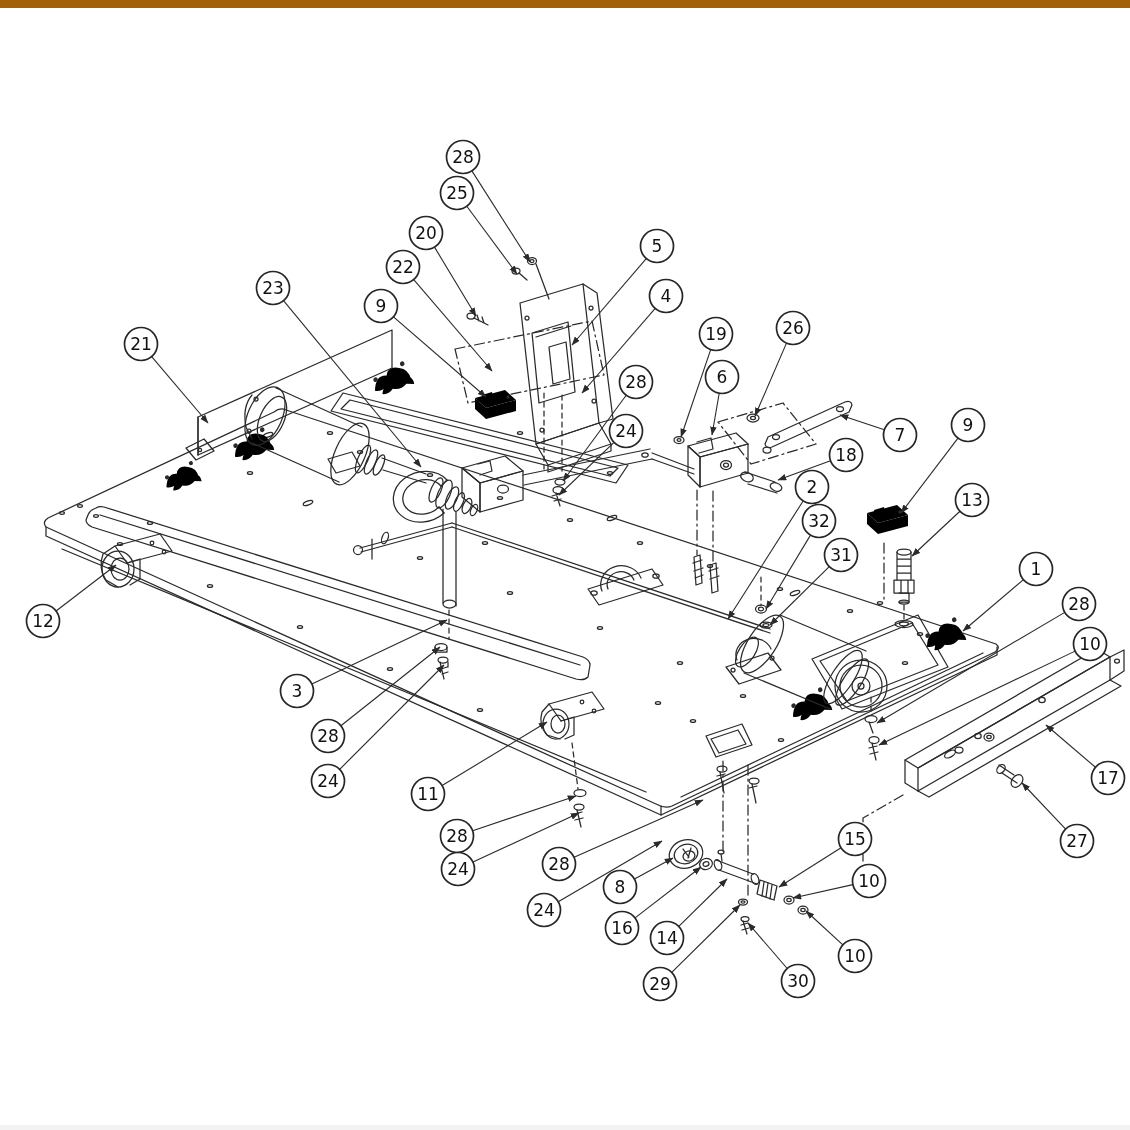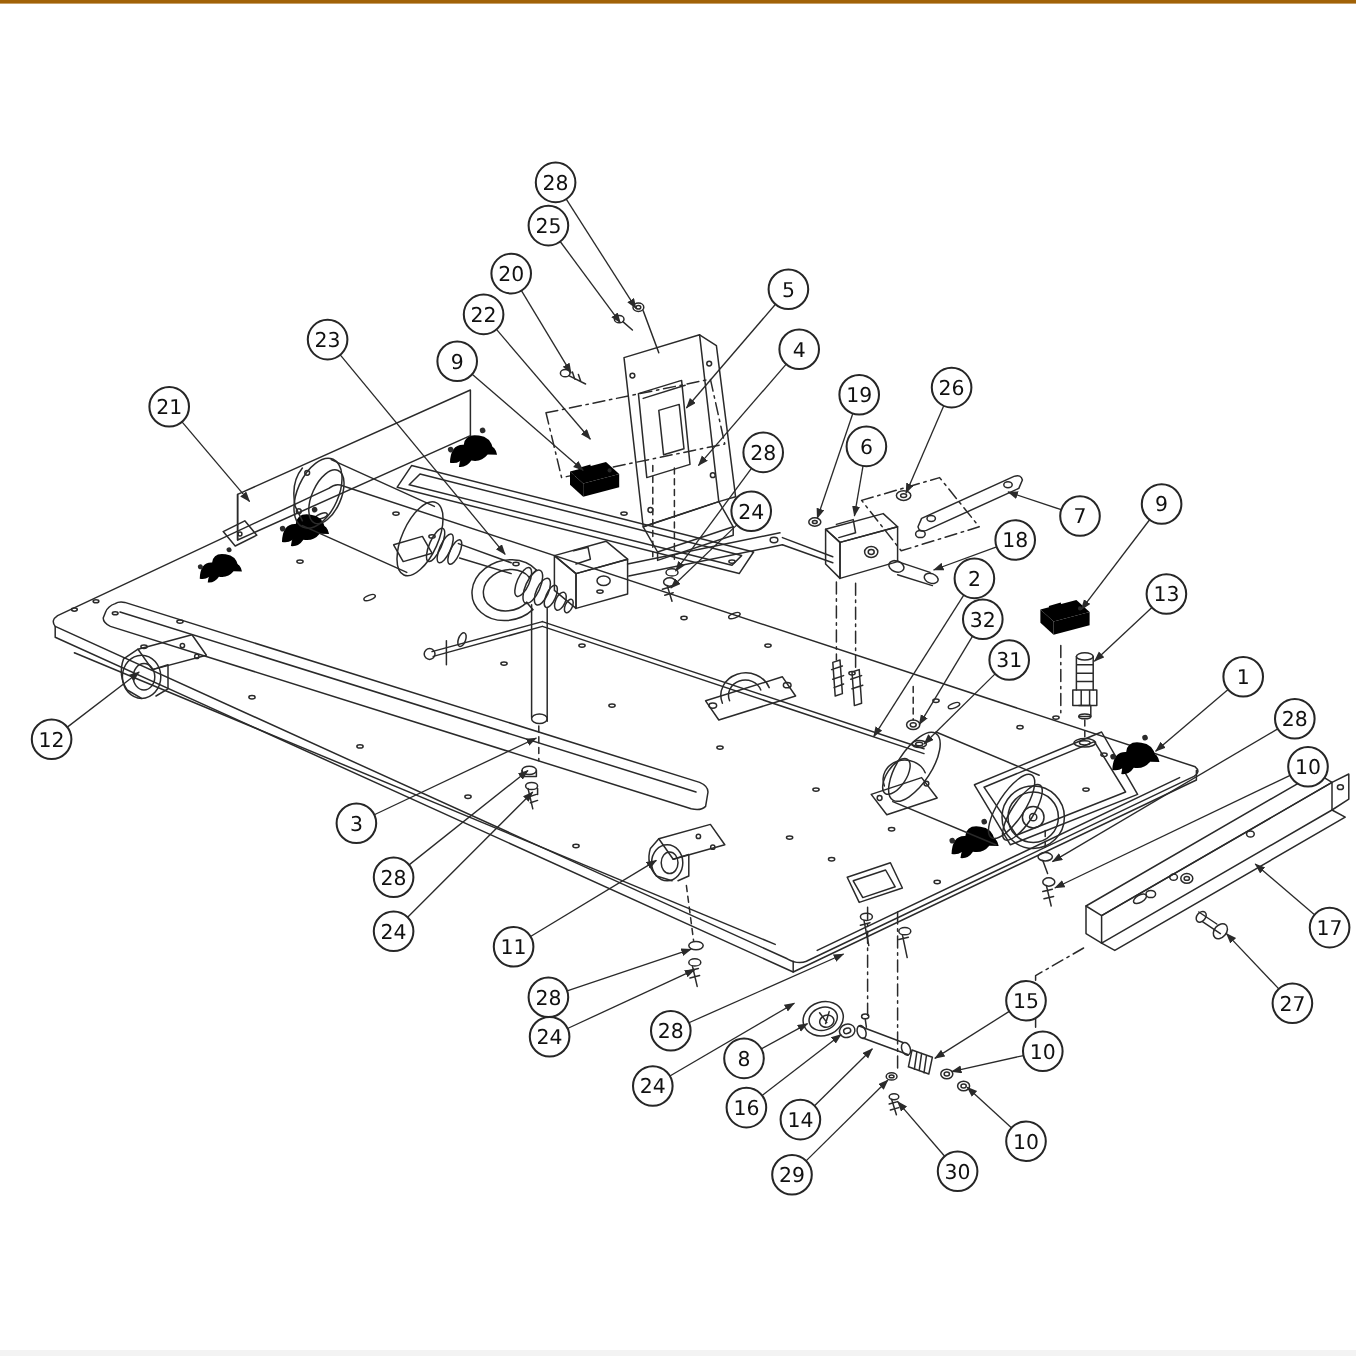--- a/index.html
+++ b/index.html
@@ -1,17 +1,17 @@
 <!DOCTYPE html>
 <html><head>
 <meta charset="utf-8">
 <style>
   html,body{margin:0;padding:0;background:#ffffff;}
   .stage{position:relative;width:1130px;height:1130px;background:#ffffff;overflow:hidden;
-         border-top:3px solid #a16207;border-bottom:5px solid #f3f3f3;box-sizing:border-box;}
+         border-top:8px solid #a16207;border-bottom:5px solid #f3f3f3;box-sizing:border-box;}
   svg{display:block;}
   
   .ln, .part path, .part line, .part ellipse, .part circle, .part polyline, .part rect{
     fill:none;stroke:#2a2a2a;stroke-width:1.25;stroke-linecap:round;stroke-linejoin:round;}
   .thin{stroke-width:1;}
   .dash{stroke-dasharray:5 4;}
   .dashdot{stroke-dasharray:10 4 2 4;}
   .dot{fill:#2a2a2a;stroke:none;}
   .dark{fill:#3a3a3a;stroke:#222;}
   .leader{fill:none;stroke:#2a2a2a;stroke-width:1.1;}

